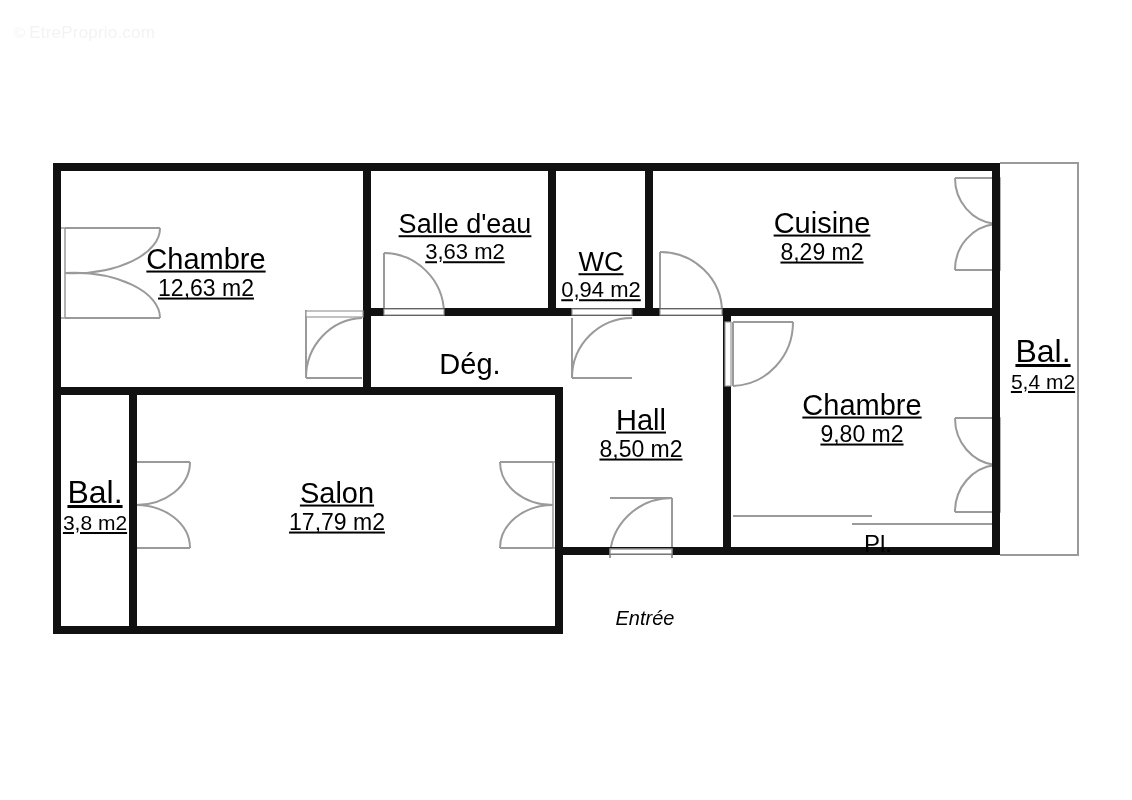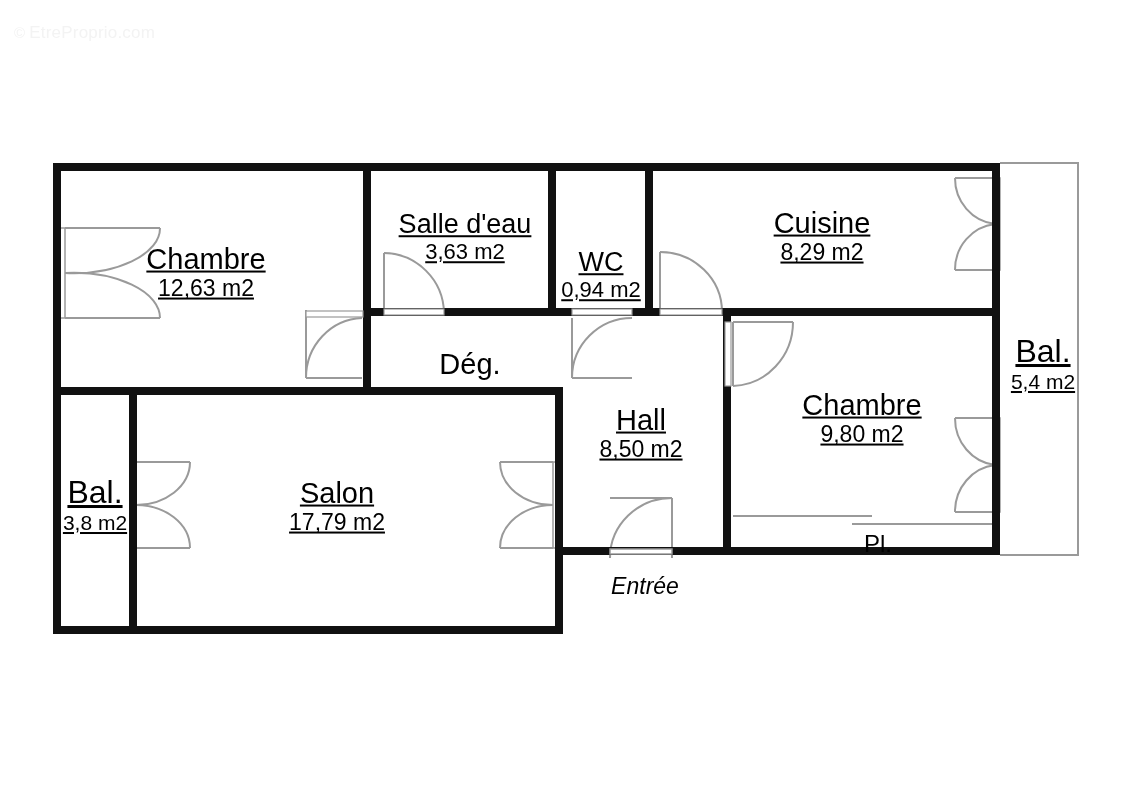--- a/index.html
+++ b/index.html
@@ -71,25 +71,26 @@
     position: absolute;
     transform: translate(-50%, -50%);
     font-size: 29px;
     color: #000;
     white-space: nowrap;
     font-family: "Liberation Sans", sans-serif;
   }
   .italic-label {
     position: absolute;
     transform: translate(-50%, -50%);
-    font-size: 23px;
+    font-size: 20px;
     font-style: italic;
     color: #000;
     white-space: nowrap;
     font-family: "Liberation Sans", sans-serif;
+    margin-top: 32px;
   }
   .pl-label {
     position: absolute;
     transform: translate(-50%, -50%);
     font-size: 24px;
     color: #000;
     white-space: nowrap;
     font-family: "Liberation Sans", sans-serif;
   }
 </style>

